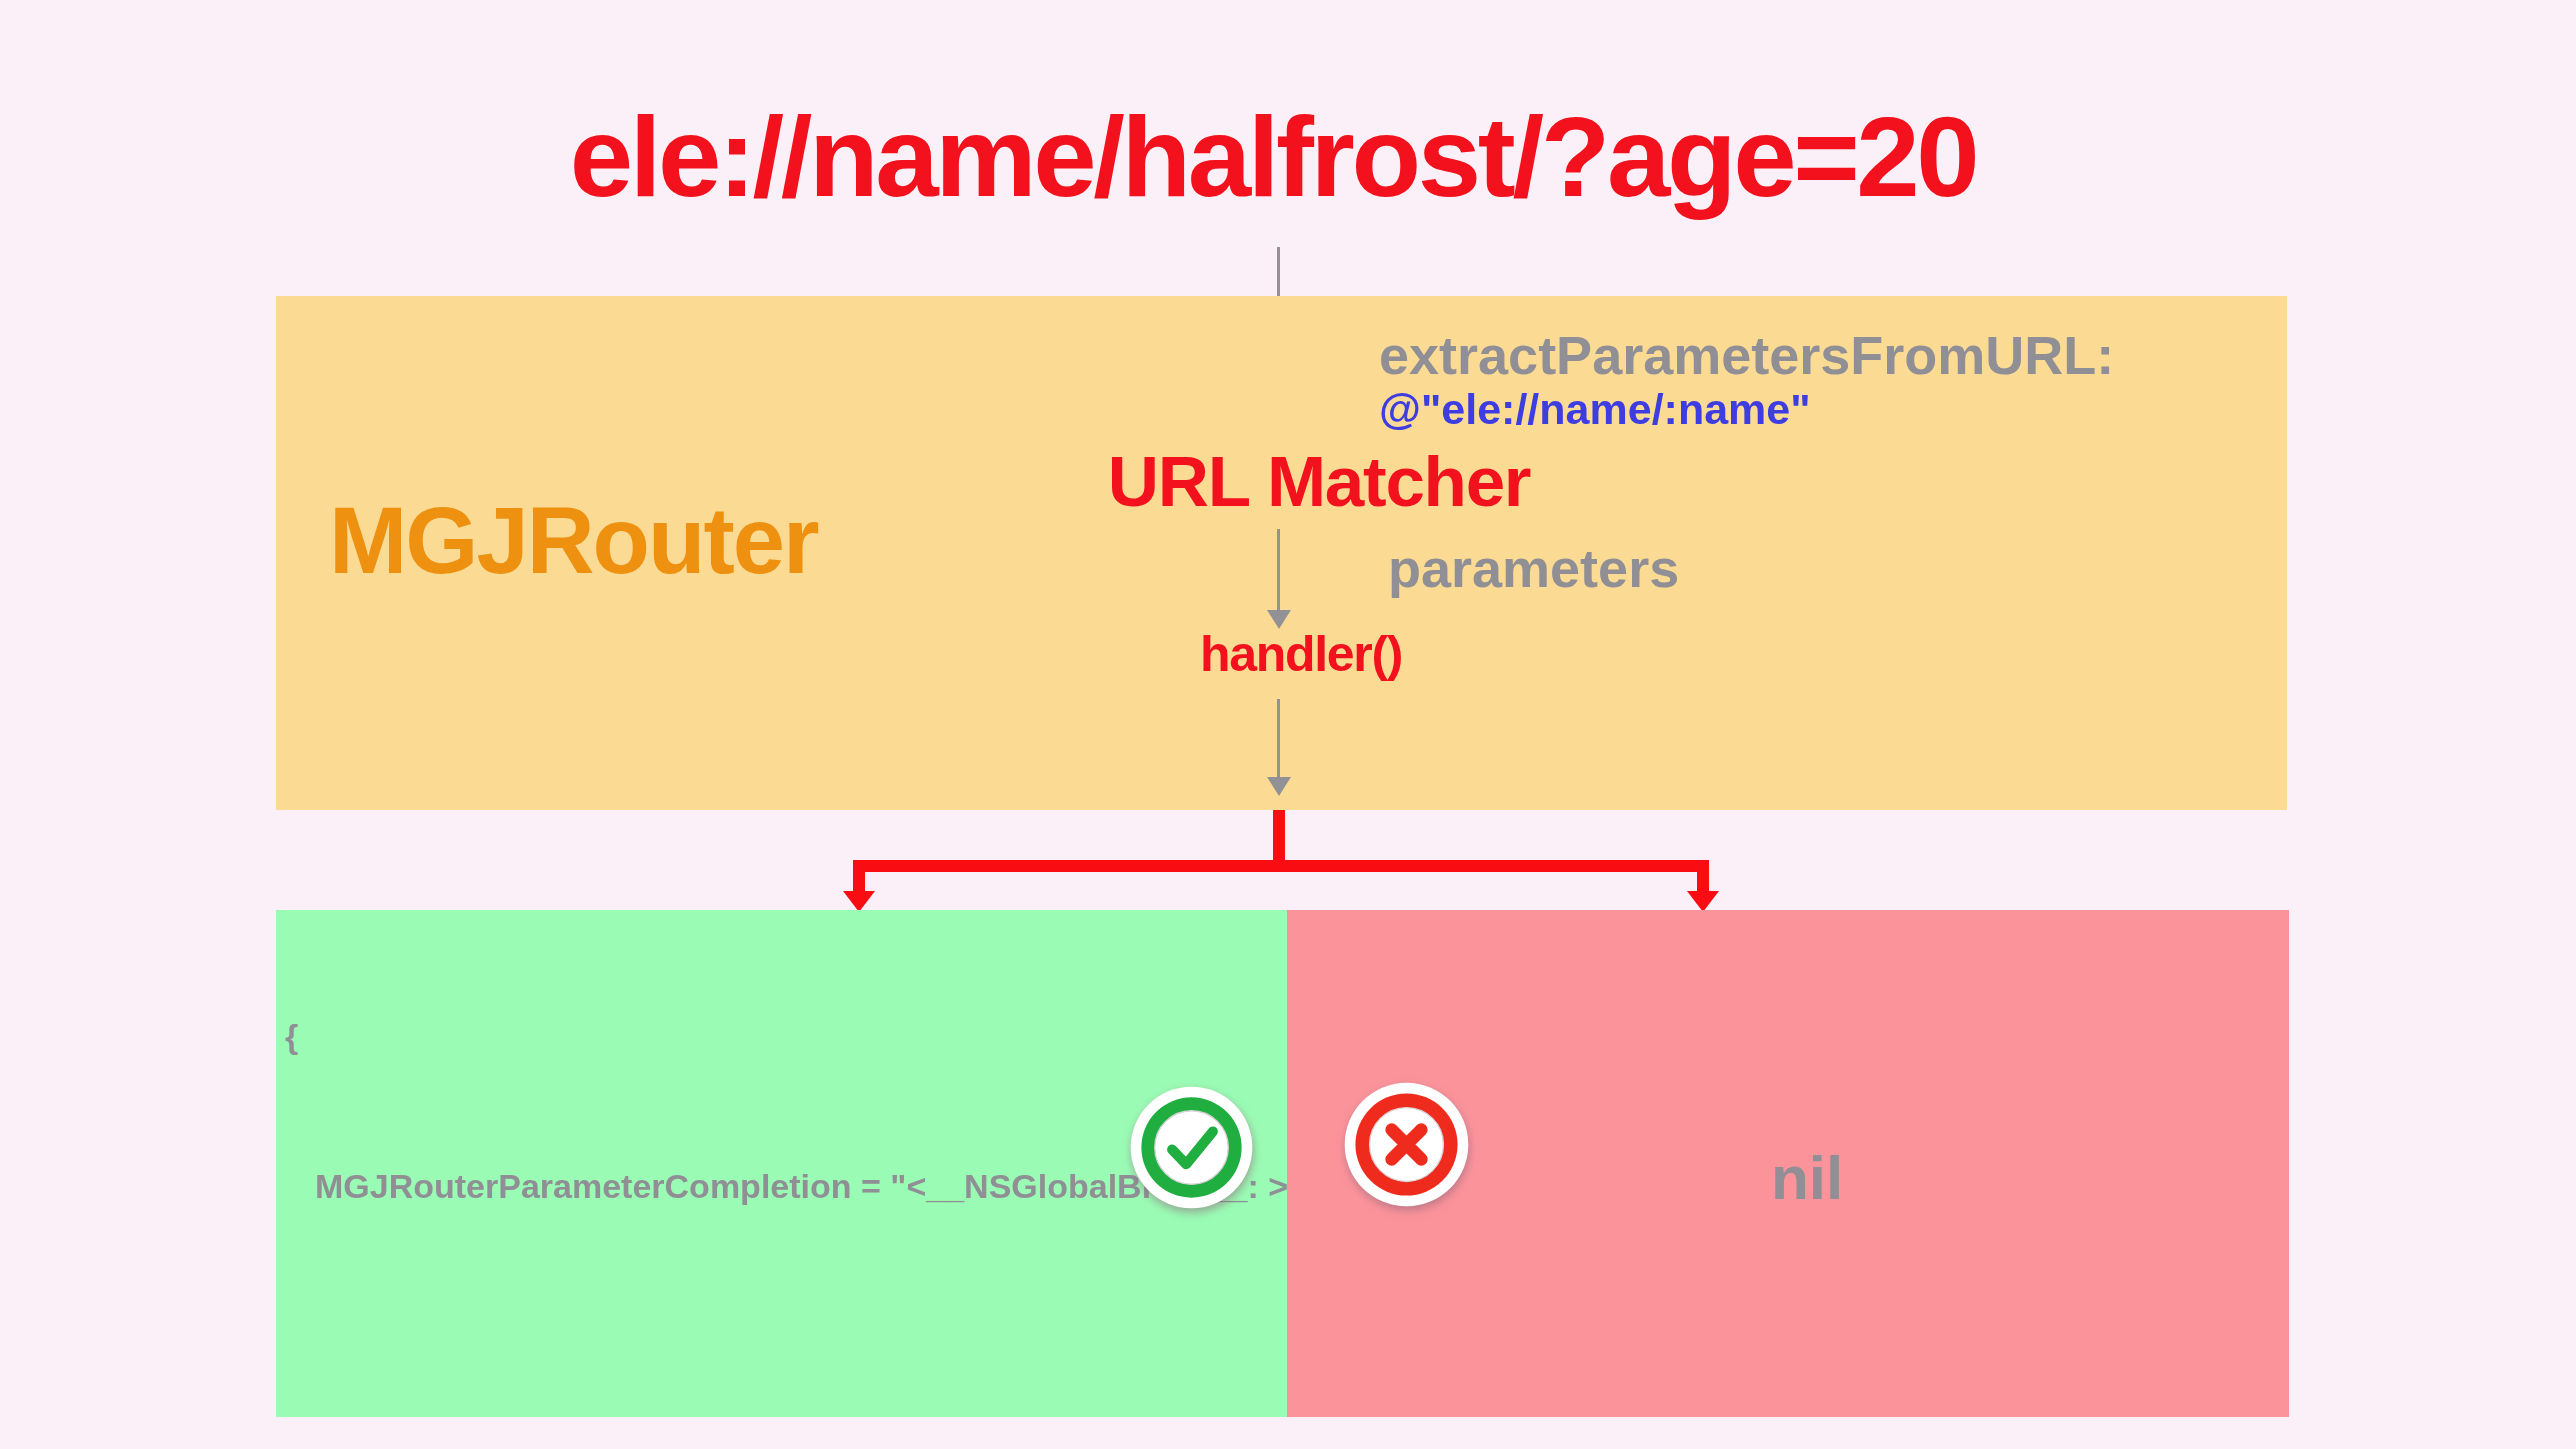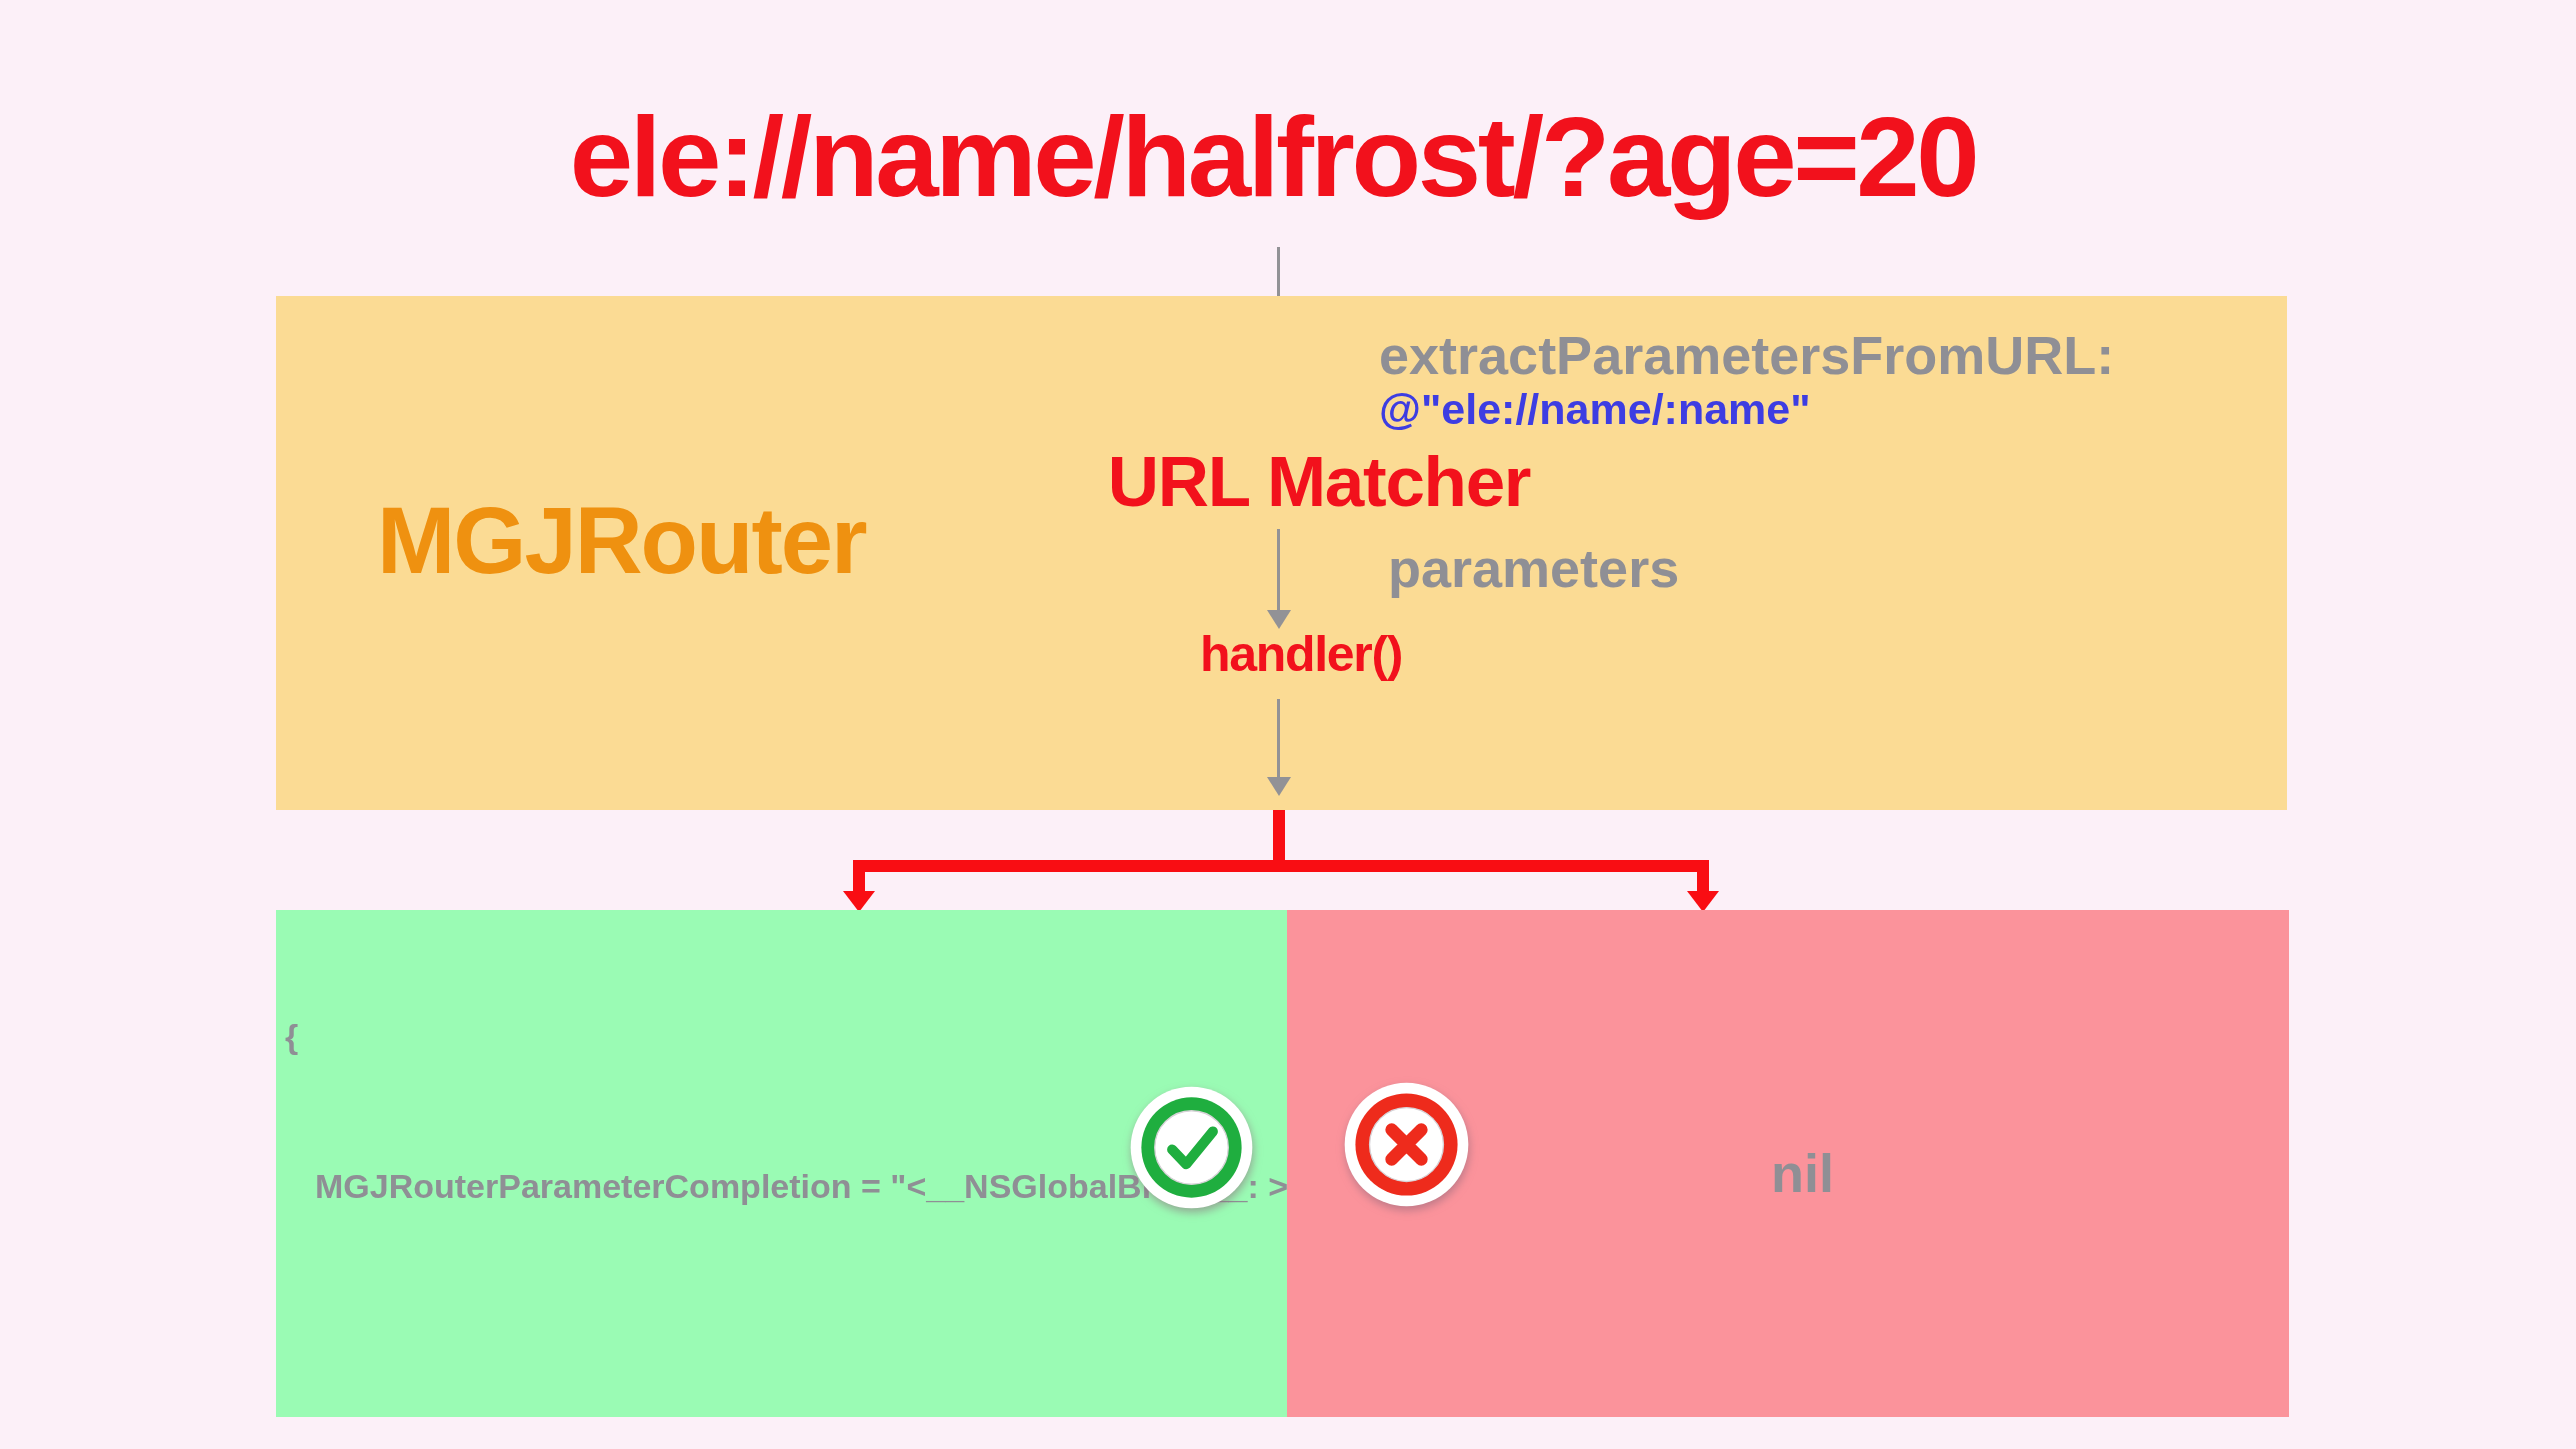--- a/index.html
+++ b/index.html
@@ -32,21 +32,20 @@
   .box { position: absolute; }
   .router-box  { left: 276px;  top: 296px;  width: 2011px; height: 514px; background: var(--router-box, #FBDB94); }
   .success-box { left: 276px;  top: 910px; width: 1011px; height: 507px; background: var(--success-box, #9AFBB4); }
   .failure-box { left: 1287px; top: 910px; width: 1002px; height: 507px; background: var(--failure-box, #FB939B); }
 
   .router-name {
     left: 329px; top: 487px;
     font-size: 94px; letter-spacing: -2px;
     color: var(--router-orange, #EF9110);
     white-space: nowrap;
-    margin-left: 48px;
   }
   .gray-label  { color: var(--label-gray, #8F8F95); white-space: nowrap; }
   .extract-method  { left: 1379px; top: 324px; font-size: 54px; }
   .extract-pattern { left: 1379px; top: 385px; font-size: 43px; color: var(--pattern-blue, #3D3DE2); white-space: nowrap; }
   .url-matcher {
     left: 1319px; top: 441px; transform: translateX(-50%);
     font-size: 71px; letter-spacing: -1.3px;
     color: var(--accent-red, #F2111C); white-space: nowrap;
   }
   .parameters-label { left: 1388px; top: 537px; font-size: 54px; }
@@ -86,21 +85,21 @@
 
   
   .code {
     left: 285px; top: 911px;
     font-size: 34px; line-height: 50px;
     color: var(--label-gray, #8F8F95);
     white-space: pre;
   }
   .code .ind1 { padding-left: 30px; }
 
-  .nil-value { left: 1771px; top: 1142px; font-size: 54px; color: var(--label-gray, #8F8F95); }
+  .nil-value { left: 1771px; top: 1142px; font-size: 62px; color: var(--label-gray, #8F8F95); }
 
   
   .badge { position: absolute; filter: drop-shadow(1.3px 4.7px 4px rgba(140, 100, 120, 0.55)); }
   .badge-outer { fill: #ffffff; }
   .badge-inner { fill: #ffffff; stroke: #d6d2d6; stroke-width: 2px; }
   .ring-green  { fill: var(--check-green, #1FAE3F); }
   .ring-red    { fill: var(--cross-red, #EE2B1C); }
   .mark-green  { fill: none; stroke: var(--check-green, #1FAE3F); stroke-width: 15px; stroke-linecap: round; stroke-linejoin: round; }
   .mark-red    { fill: none; stroke: var(--cross-red, #EE2B1C); stroke-width: 19px; stroke-linecap: round; }
 </style>

